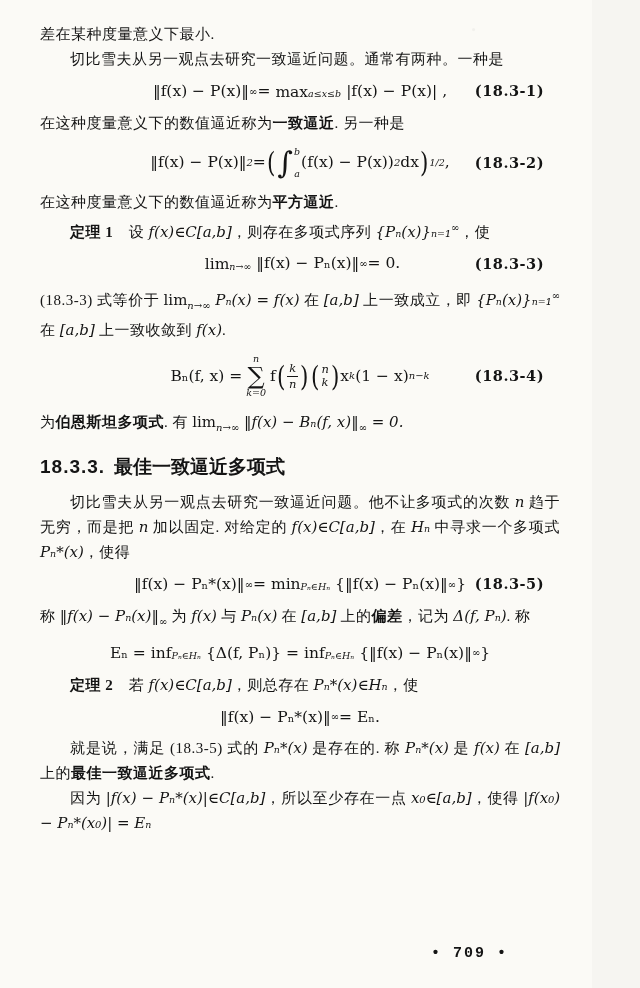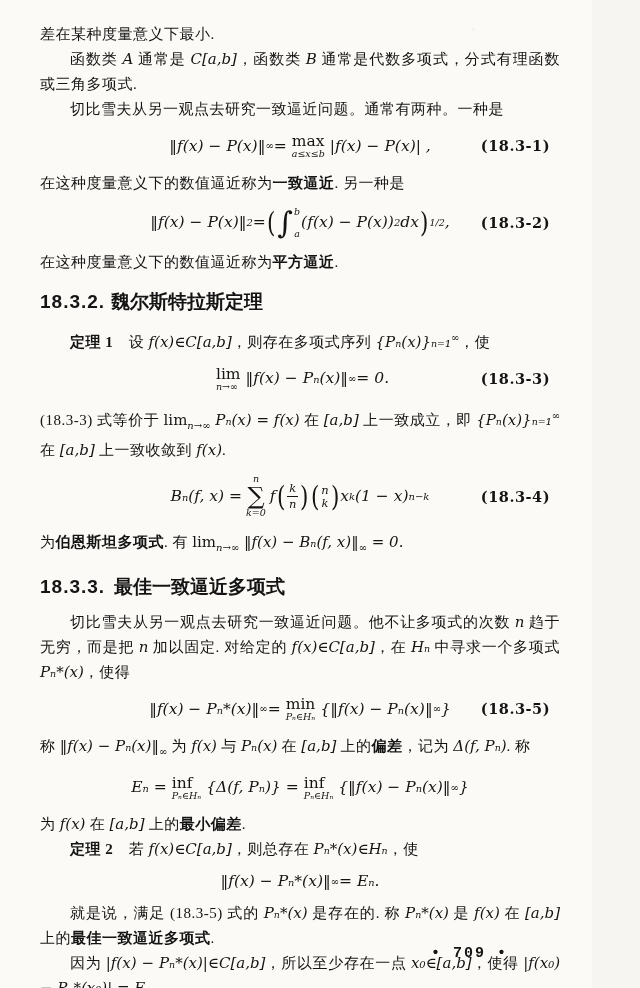--- a/index.html
+++ b/index.html
@@ -44,29 +44,29 @@
   
   .eqline{
     position:relative;
     text-align:center;
     margin:7px 0;
     font-size:15.5px;
     line-height:1;
     padding:4px 0;
   }
   .eq{display:inline-flex;align-items:center;font-family:"DejaVu Serif","DejaVu Sans",serif;}
-  .mi{font-style:italic;}
+  .mi{}
   .eq sub,.eq sup{line-height:1;}
   .eqtag{
-    position:absolute;right:10px;top:50%;transform:translateY(-50%);
+    position:absolute;right:16px;top:50%;transform:translateY(-50%);
     font-weight:bold;font-size:14.5px;letter-spacing:.5px;
     font-family:"DejaVu Serif","DejaVu Sans",serif;
   }
   .limop{
-    display:inline-flex;flex-direction:column;align-items:flex-start;
+    display:inline-flex;flex-direction:row;align-items:flex-end;
     margin:0 5px;vertical-align:middle;
   }
   .opname{font-style:normal;line-height:1.05;}
   .oplim{font-size:9.5px;font-style:italic;line-height:1.1;}
   .bigop{display:inline-flex;flex-direction:column;align-items:center;margin:0 4px;}
   .bigop-sym{font-size:24px;line-height:.95;font-style:normal;}
   .bigop-lim{font-size:9.5px;font-style:italic;line-height:1.15;}
   .pbig{font-size:27px;font-style:normal;line-height:1;font-weight:300;transform:scaleX(.8);}
   .stack{
     display:inline-flex;flex-direction:column;align-items:center;
@@ -86,21 +86,20 @@
     font-size:15px;font-weight:bold;letter-spacing:2px;
     font-family:Liberation Mono, monospace;
   }
 </style>
 </head>
 <body>
 
 <div class="page">
 
   <p class="body"><span>差在某种度量意义下最小.</span></p>
-  <p class="body indent"><span>函数类 </span><span class="m">A</span><span> 通常是 </span><span class="m">C[a,b]</span><span>，函数类 </span><span class="m">B</span><span> 通常是代数多项式，分式有理函数或三角多项式.</span></p>
   <p class="body indent"><span>切比雪夫从另一观点去研究一致逼近问题。通常有两种。一种是</span></p>
 
   <div class="eqline">
     <span class="eq">
         <span class="mi">‖f(x) − P(x)‖</span>
         <sub>∞</sub>
         <span class="rm"> = </span>
         <span class="limop">
           <span class="opname">max</span>
           <span class="oplim">a≤x≤b</span>
@@ -130,21 +129,20 @@
         <span class="mi">dx</span>
         <span class="pbig">)</span>
         <sup class="expfrac">1/2</sup>
         <span class="mi"> ,</span>
       </span>
     <span class="eqtag">(18.3-2)</span>
   </div>
 
   <p class="body"><span>在这种度量意义下的数值逼近称为</span><span class="b">平方逼近</span><span>.</span></p>
 
-  <h2 class="sechead"><span class="hnum">18.3.2.</span><span class="htitle">魏尔斯特拉斯定理</span></h2>
 
   <p class="body indent"><span class="b">定理 1</span><span>　设 </span><span class="m">f(x)∈C[a,b]</span><span>，则存在多项式序列 </span><span class="m">{Pₙ(x)}ₙ₌₁</span><sup>∞</sup><span>，使</span></p>
 
   <div class="eqline">
     <span class="eq">
         <span class="limop">
           <span class="opname">lim</span>
           <span class="oplim">n→∞</span>
         </span>
         <span class="mi"> ‖f(x) − Pₙ(x)‖</span>
@@ -220,21 +218,20 @@
         <span class="limop">
           <span class="opname">inf</span>
           <span class="oplim">Pₙ∈Hₙ</span>
         </span>
         <span class="mi"> {‖f(x) − Pₙ(x)‖</span>
         <sub>∞</sub>
         <span class="mi">}</span>
       </span>
   </div>
 
-  <p class="body"><span>为 </span><span class="m">f(x)</span><span> 在 </span><span class="m">[a,b]</span><span> 上的</span><span class="b">最小偏差</span><span>.</span></p>
   <p class="body indent"><span class="b">定理 2</span><span>　若 </span><span class="m">f(x)∈C[a,b]</span><span>，则总存在 </span><span class="m">Pₙ*(x)∈Hₙ</span><span>，使</span></p>
 
   <div class="eqline">
     <span class="eq">
         <span class="mi">‖f(x) − Pₙ*(x)‖</span>
         <sub>∞</sub>
         <span class="mi"> = Eₙ.</span>
       </span>
   </div>
 

